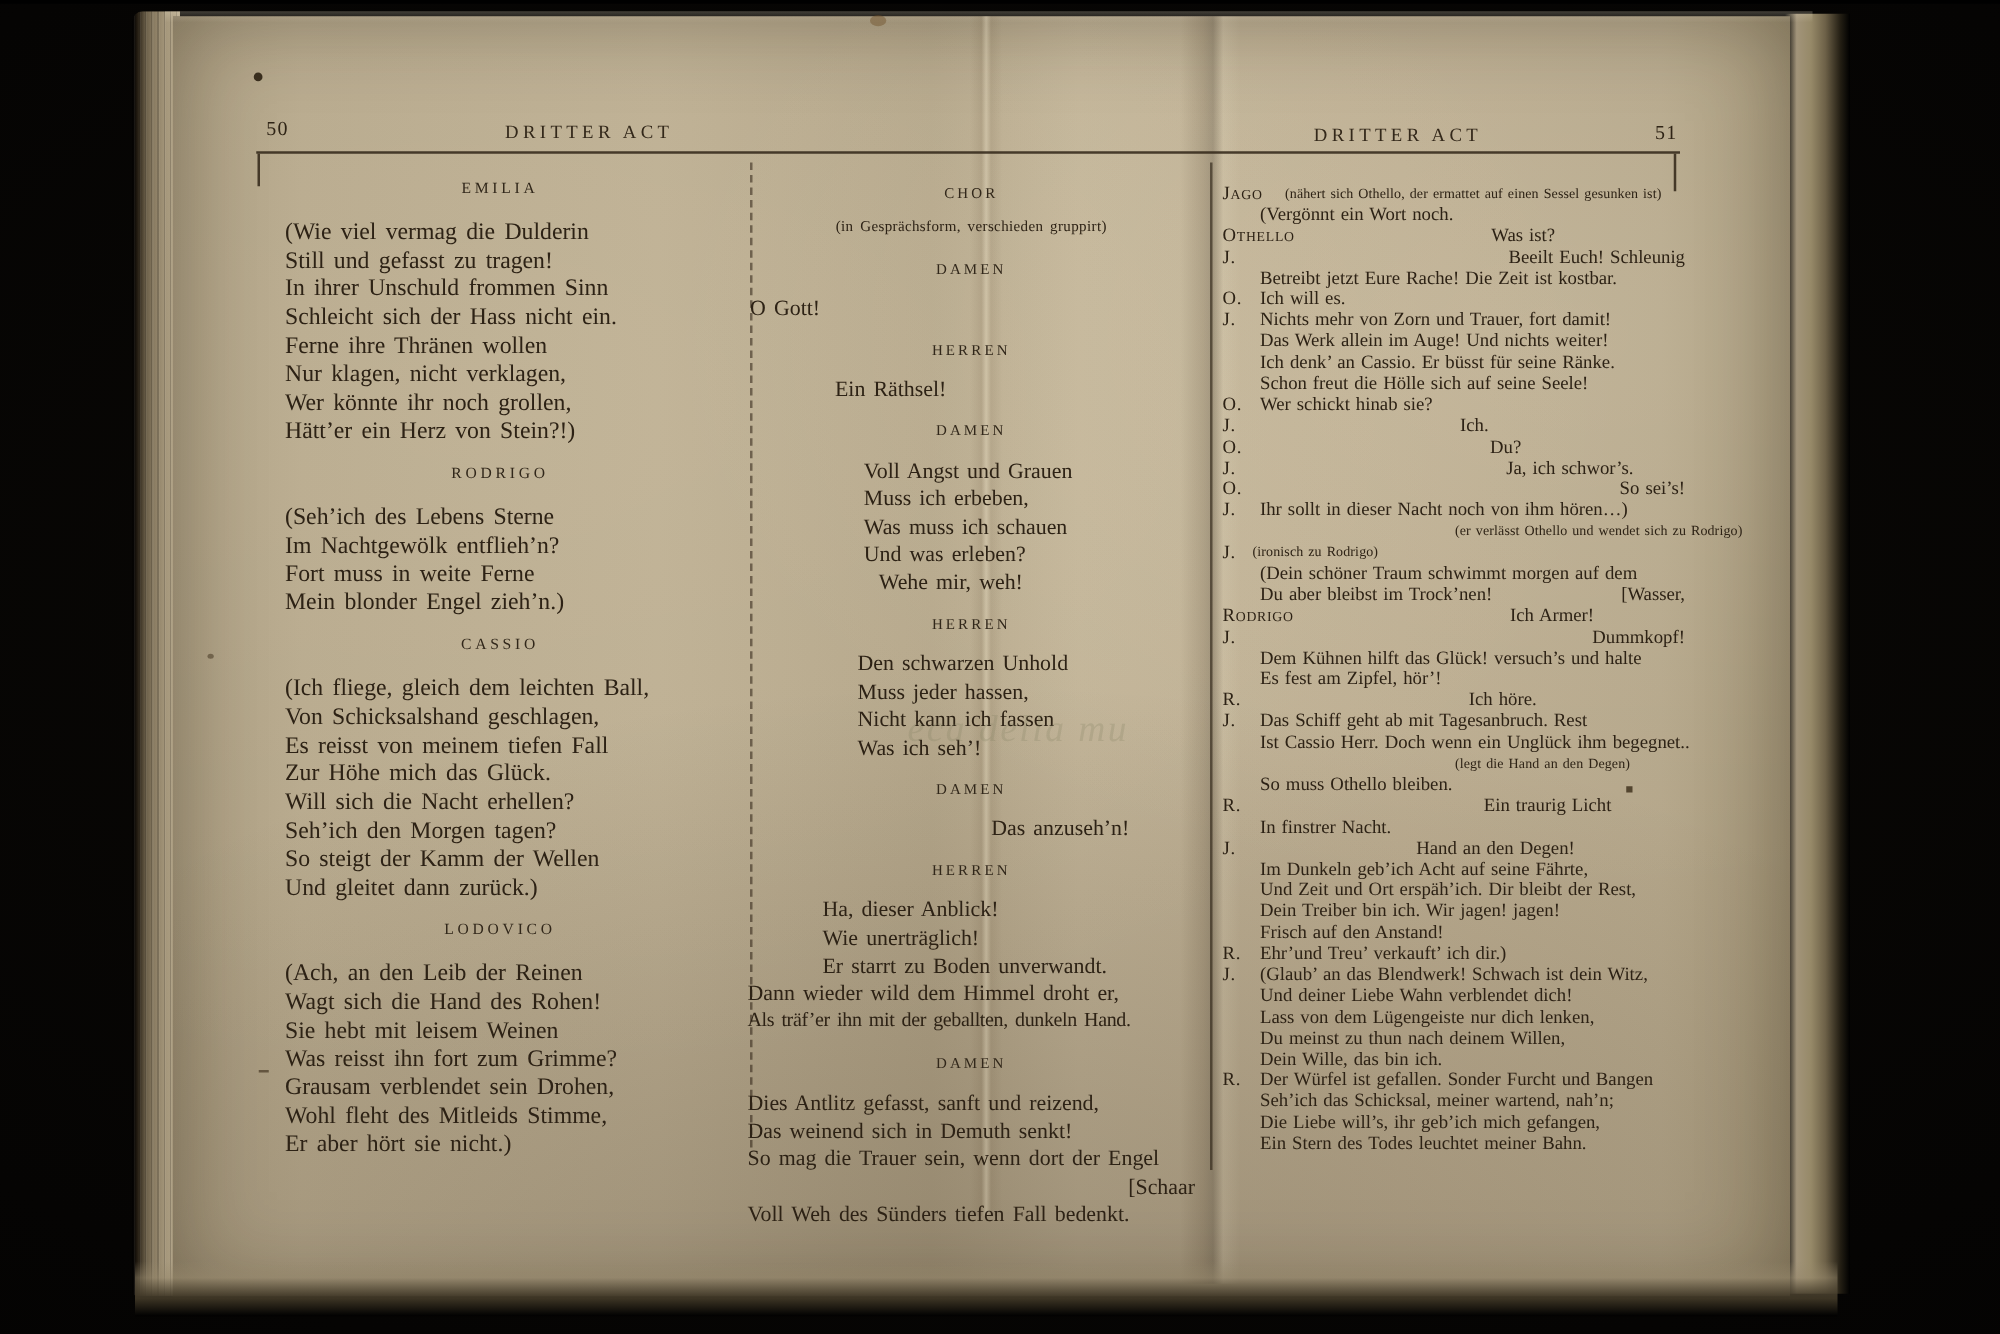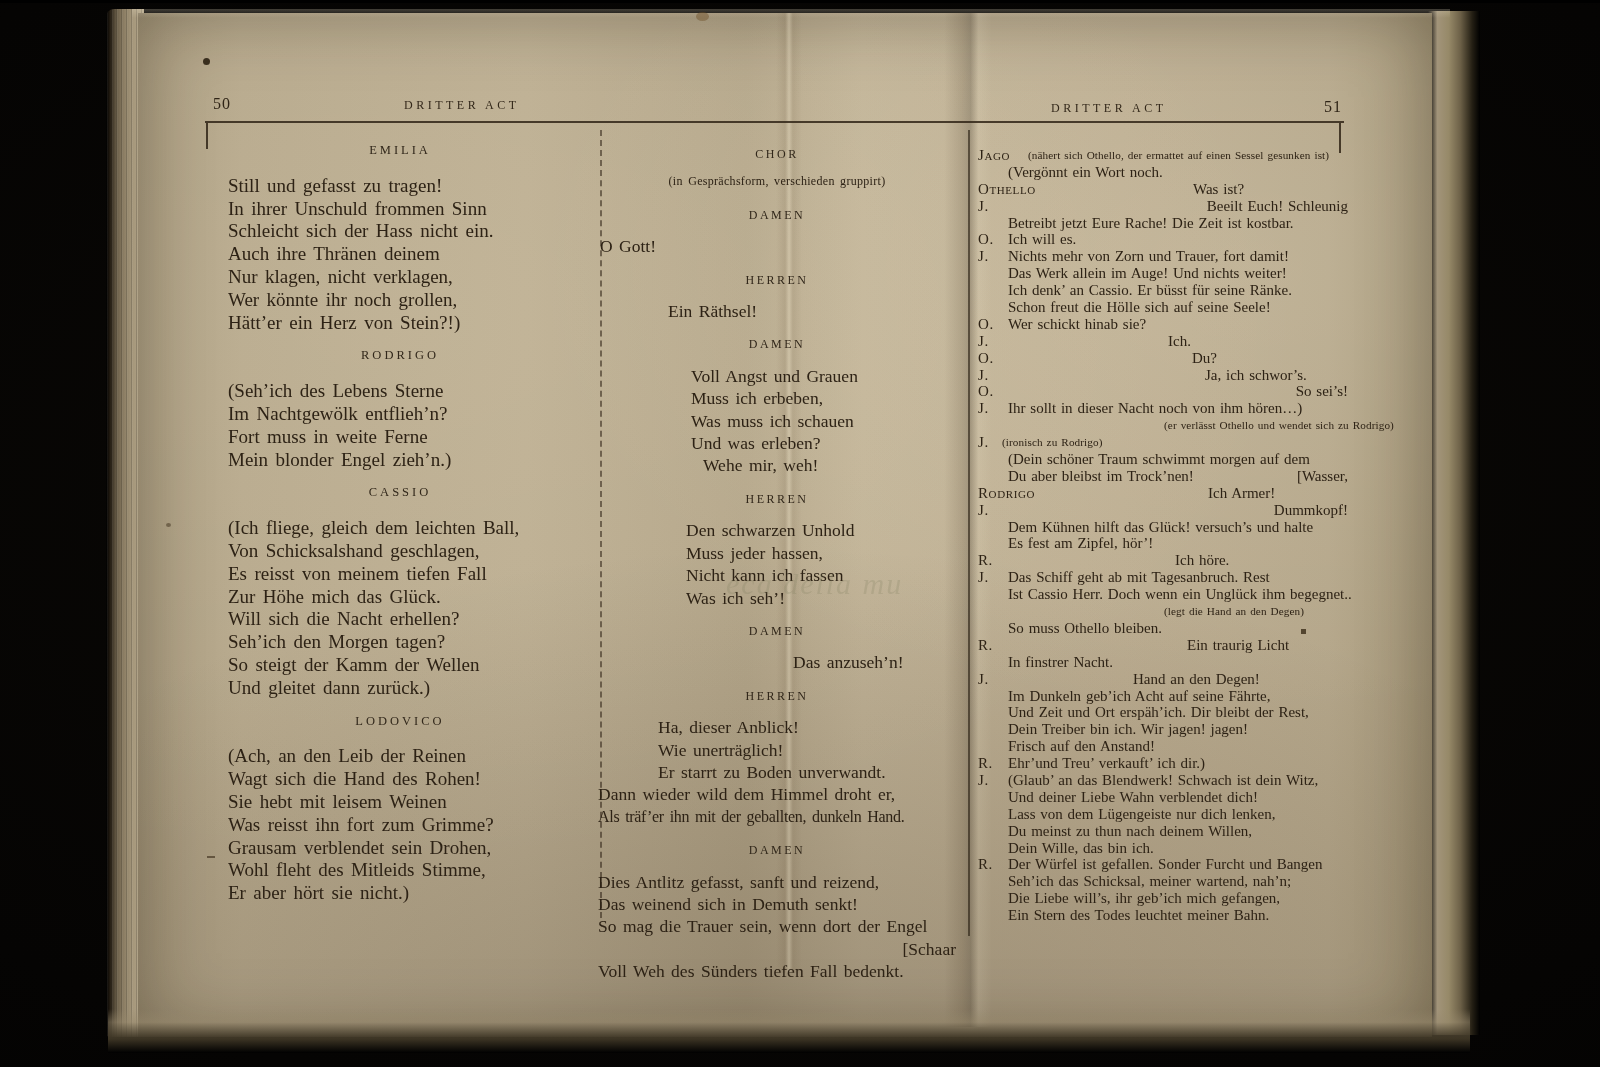--- a/index.html
+++ b/index.html
@@ -35,21 +35,21 @@
 
   
   .rule{left:205px;top:118px;width:1139px;height:2px;background:rgba(48,36,22,.85);}
   .rule:before{content:"";position:absolute;left:1px;top:2px;width:2px;height:26px;background:rgba(48,36,22,.85);}
   .rule:after{content:"";position:absolute;right:3px;top:2px;width:2px;height:30px;background:rgba(48,36,22,.85);}
   .colrule-1{left:600px;top:127px;width:0;height:788px;border-left:2px dashed rgba(45,33,20,.55);}
   .colrule-2{left:968px;top:127px;width:0;height:806px;border-left:2px solid rgba(40,30,18,.62);}
 
   
   .pgnum{font-size:16px;color:#2f2416;letter-spacing:1px;}
-  .rhead{font-size:12px;letter-spacing:3.5px;color:#33281a;}
+  .rhead{font-size:15px;letter-spacing:3.5px;color:#33281a;}
   .pg-50{left:213px;top:92px;} .pg-51{left:1324px;top:95px;}
   .rh-left{left:404px;top:95px;} .rh-right{left:1051px;top:98px;}
 
   
   .col{color:#2d2215;}
   .col > *{position:static;}
   .col1{left:228px;top:136px;width:344px;font-size:19px;line-height:22.8px;word-spacing:.14em;}
   .col2{left:598px;top:140px;width:358px;font-size:17.5px;line-height:22.4px;word-spacing:.12em;}
   .col3{left:978px;top:144px;width:372px;font-size:15px;line-height:16.9px;word-spacing:.07em;}
 
@@ -97,24 +97,25 @@
   <div class="colrule-1"></div>
   <div class="colrule-2"></div>
 
   <span class="pgnum pg-50">50</span>
   <span class="rhead rh-left">DRITTER ACT</span>
   <span class="rhead rh-right">DRITTER ACT</span>
   <span class="pgnum pg-51">51</span>
 
   <div class="col col1">
       <span class="speaker">EMILIA</span>
+      <div class="vline">(Wie viel vermag die Dulderin</div>
       <div class="vline">Still und gefasst zu tragen!</div>
       <div class="vline">In ihrer Unschuld frommen Sinn</div>
       <div class="vline">Schleicht sich der Hass nicht ein.</div>
-      <div class="vline">Auch ihre Thränen deinem</div>
+      <div class="vline">Ferne ihre Thränen wollen</div>
       <div class="vline">Nur klagen, nicht verklagen,</div>
       <div class="vline">Wer könnte ihr noch grollen,</div>
       <div class="vline">Hätt’er ein Herz von Stein?!)</div>
       <span class="speaker">RODRIGO</span>
       <div class="vline">(Seh’ich des Lebens Sterne</div>
       <div class="vline">Im Nachtgewölk entflieh’n?</div>
       <div class="vline">Fort muss in weite Ferne</div>
       <div class="vline">Mein blonder Engel zieh’n.)</div>
       <span class="speaker">CASSIO</span>
       <div class="vline">(Ich fliege, gleich dem leichten Ball,</div>

